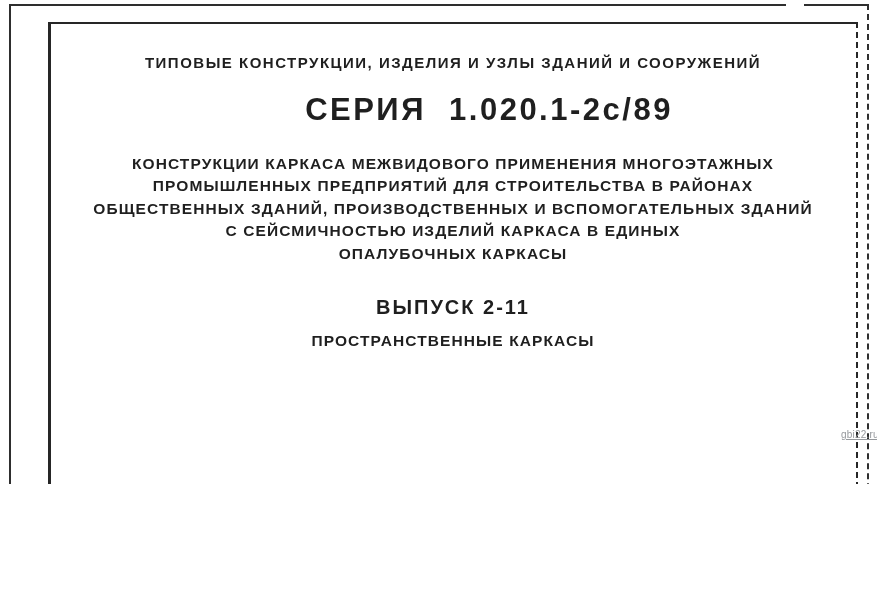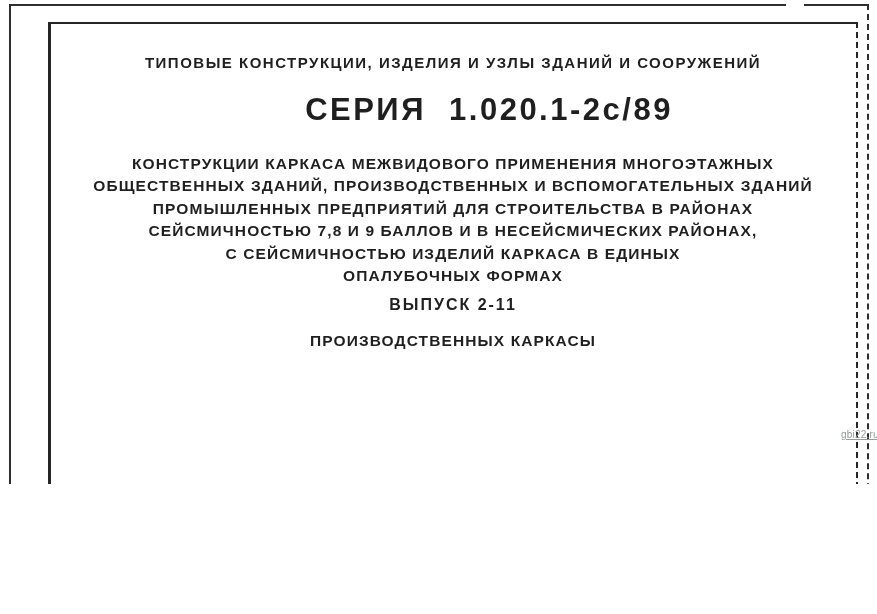--- a/index.html
+++ b/index.html
@@ -86,21 +86,21 @@
     padding-left: 36px;
   }
   .description-block {
     top: 153px;
     font-size: 15.5px;
     letter-spacing: 1.1px;
     line-height: 22.4px;
   }
   .issue-label {
     top: 296px;
-    font-size: 16px;
+    font-size: 20px;
     letter-spacing: 2px;
   }
   .subject-block {
     top: 329px;
     font-size: 15.5px;
     letter-spacing: 1.1px;
     line-height: 23.4px;
   }
   .subject-block .heights {
     word-spacing: 5px;
@@ -143,30 +143,29 @@
   <div class="speck s1"></div>
   <div class="speck s2"></div>
   <div class="speck s3"></div>
 
   <div class="center-line category-header">ТИПОВЫЕ КОНСТРУКЦИИ, ИЗДЕЛИЯ И УЗЛЫ ЗДАНИЙ И СООРУЖЕНИЙ</div>
 
   <div class="center-line series-title">СЕРИЯ 1.020.1-2с/89</div>
 
   <div class="center-block description-block">
     <div>КОНСТРУКЦИИ КАРКАСА МЕЖВИДОВОГО ПРИМЕНЕНИЯ МНОГОЭТАЖНЫХ</div>
+    <div>ПРОМЫШЛЕННЫХ ПРЕДПРИЯТИЙ ДЛЯ СТРОИТЕЛЬСТВА В РАЙОНАХ</div>
     <div>ОБЩЕСТВЕННЫХ ЗДАНИЙ, ПРОИЗВОДСТВЕННЫХ И ВСПОМОГАТЕЛЬНЫХ ЗДАНИЙ</div>
-    <div>ПРОМЫШЛЕННЫХ ПРЕДПРИЯТИЙ ДЛЯ СТРОИТЕЛЬСТВА В РАЙОНАХ</div>
-    <div>СЕЙСМИЧНОСТЬЮ 7,8 И 9 БАЛЛОВ И В НЕСЕЙСМИЧЕСКИХ РАЙОНАХ,</div>
     <div>С СЕЙСМИЧНОСТЬЮ ИЗДЕЛИЙ КАРКАСА В ЕДИНЫХ</div>
-    <div>ОПАЛУБОЧНЫХ ФОРМАХ</div>
+    <div>ОПАЛУБОЧНЫХ КАРКАСЫ</div>
   </div>
 
   <div class="center-line issue-label">ВЫПУСК 2-11</div>
 
   <div class="center-block subject-block">
-    <div>ПРОИЗВОДСТВЕННЫХ КАРКАСЫ</div>
+    <div>ПРОСТРАНСТВЕННЫЕ КАРКАСЫ</div>
   </div>
 
   <div class="handwritten-mark">1962-25</div>
 
   <div class="watermark">gbi22.ru</div>
 
 </div>
 
 </body></html>

